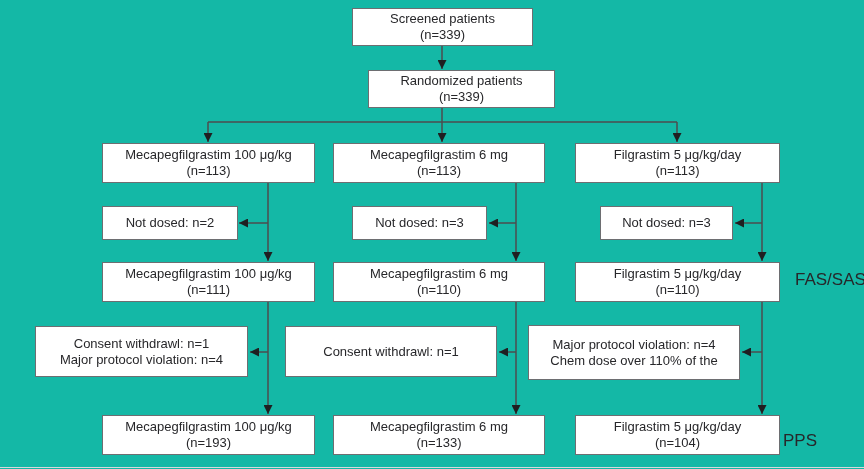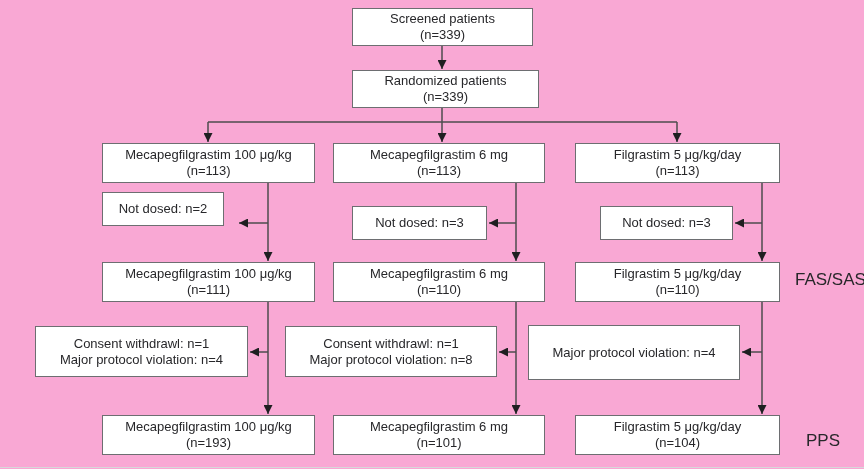--- a/index.html
+++ b/index.html
@@ -1,49 +1,49 @@
 <!DOCTYPE html>
 <html><head>
 <meta charset="utf-8">
 <style>
   html,body{margin:0;padding:0;background:#ffffff;}
   .canvas{
-    position:relative;width:864px;height:469px;background:#f9a8d4;overflow:hidden;
+    position:relative;width:864px;height:469px;background:#14b8a6;overflow:hidden;
     font-family:"Liberation Sans","DejaVu Sans",sans-serif;color:#27272a;
   }
   .connectors{position:absolute;left:0;top:0;width:864px;height:469px;z-index:1;}
   .fbox{
     position:absolute;z-index:2;background:#ffffff;border:1.5px solid #6d6e71;
     box-sizing:border-box;display:flex;flex-direction:column;align-items:center;justify-content:center;
     text-align:center;font-size:13px;line-height:16px;color:#27272a;
   }
   .fbox span{display:block;white-space:nowrap;}
   
   .b-screened  {left:352px;top:8px;  width:181px;height:38px;}
-  .b-random    {left:352px;top:70px; width:187px;height:38px;}
+  .b-random    {left:368px;top:70px; width:187px;height:38px;}
   .b-arm1      {left:102px;top:143px;width:213px;height:40px;}
   .b-arm2      {left:333px;top:143px;width:212px;height:40px;}
   .b-arm3      {left:575px;top:143px;width:205px;height:40px;}
-  .b-nd1       {left:102px;top:192px;width:122px;height:34px;}
+  .b-nd1       {left:102px;top:206px;width:136px;height:34px;}
   .b-nd2       {left:352px;top:206px;width:135px;height:34px;}
   .b-nd3       {left:600px;top:206px;width:133px;height:34px;}
   .b-fas1      {left:102px;top:262px;width:213px;height:40px;}
   .b-fas2      {left:333px;top:262px;width:212px;height:40px;}
   .b-fas3      {left:575px;top:262px;width:205px;height:40px;}
   .b-ex1       {left:35px; top:326px;width:213px;height:51px;}
   .b-ex2       {left:285px;top:326px;width:212px;height:51px;}
   .b-ex3       {left:528px;top:325px;width:212px;height:55px;}
   .b-pps1      {left:102px;top:415px;width:213px;height:40px;}
   .b-pps2     {left:333px;top:415px;width:212px;height:40px;}
   .b-pps3     {left:575px;top:415px;width:205px;height:40px;}
   .stage-label{
     position:absolute;z-index:2;font-size:17px;color:#27272a;white-space:nowrap;
   }
   .l-fas{left:795px;top:270px;}
-  .l-pps{left:806px;top:431px;}
+  .l-pps{left:783px;top:431px;}
   .bottom-rule{position:absolute;left:0;bottom:1px;width:864px;height:1px;background:#d7d8da;z-index:1;}
 </style>
 </head>
 <body>
 
 <div class="canvas">
 
   <svg class="connectors" viewBox="0 0 864 469" xmlns="http://www.w3.org/2000/svg">
     <defs>
       <marker id="arw" viewBox="0 0 10 10" refX="10" refY="5" markerWidth="11" markerHeight="9" markerUnits="userSpaceOnUse" orient="auto">
@@ -122,33 +122,33 @@
     <span>Filgrastim 5 μg/kg/day</span>
     <span>(n=110)</span>
   </div>
 
   <div class="fbox b-ex1">
     <span>Consent withdrawl: n=1</span>
     <span>Major protocol violation: n=4</span>
   </div>
   <div class="fbox b-ex2">
     <span>Consent withdrawl: n=1</span>
-    <span>Major protocol violation: n=8</span>
   </div>
   <div class="fbox b-ex3">
     <span>Major protocol violation: n=4</span>
+    <span>Chem dose over 110% of the</span>
   </div>
 
   <div class="fbox b-pps1">
     <span>Mecapegfilgrastim 100 μg/kg</span>
     <span>(n=193)</span>
   </div>
   <div class="fbox b-pps2">
     <span>Mecapegfilgrastim 6 mg</span>
-    <span>(n=101)</span>
+    <span>(n=133)</span>
   </div>
   <div class="fbox b-pps3">
     <span>Filgrastim 5 μg/kg/day</span>
     <span>(n=104)</span>
   </div>
 
   <div class="stage-label l-fas">FAS/SAS</div>
   <div class="stage-label l-pps">PPS</div>
 
   <div class="bottom-rule"></div>

